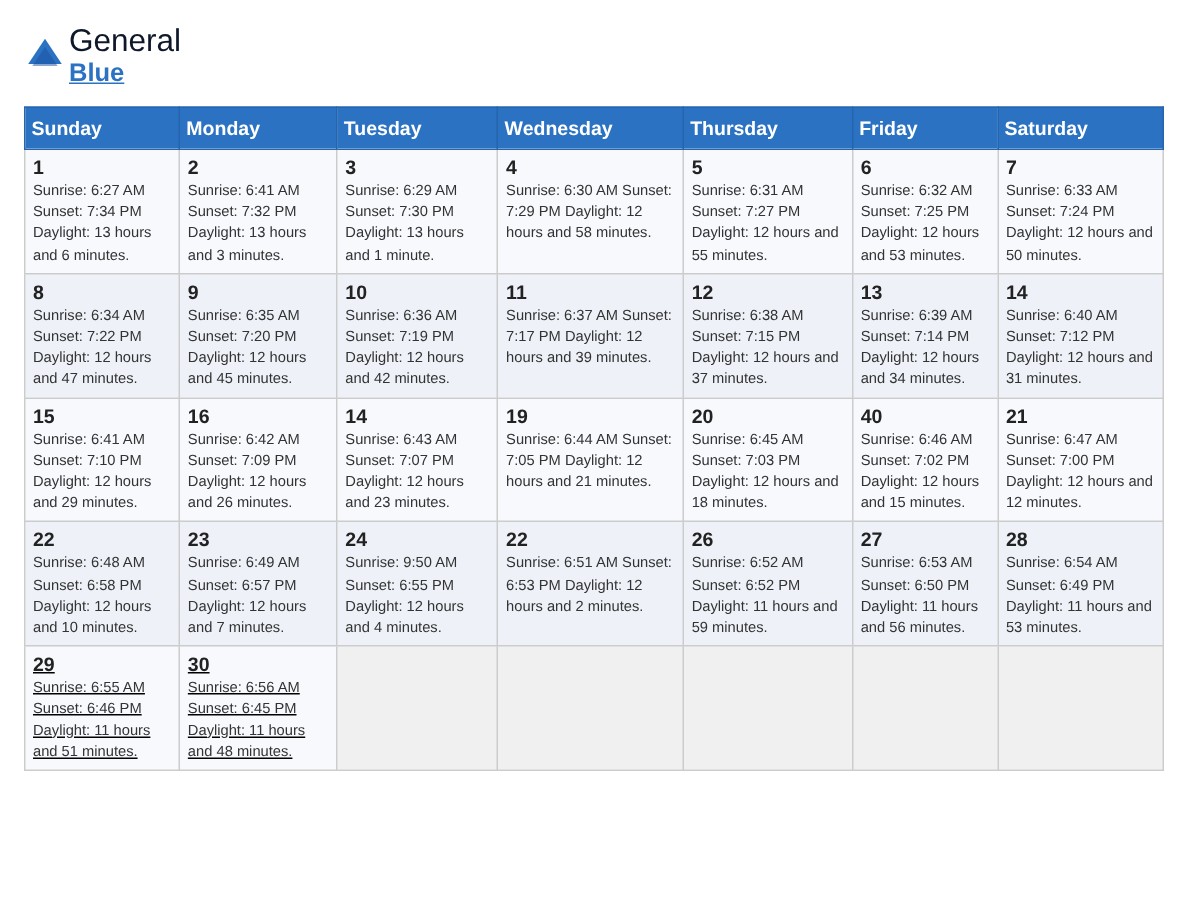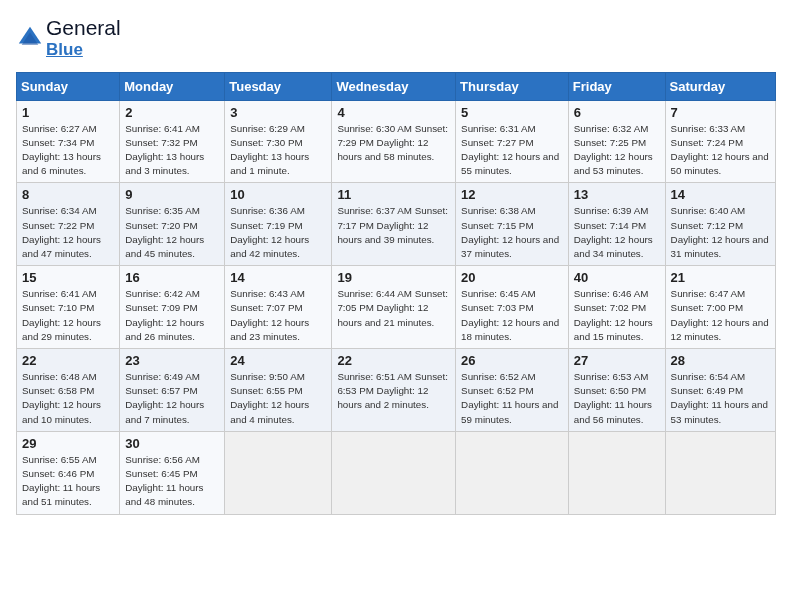--- a/index.html
+++ b/index.html
@@ -85,20 +85,21 @@
     .day-detail {
       color: #333;
       font-size: 9.8px;
       line-height: 1.45;
     }
     .empty-cell {
       background: #f0f0f0 !important;
     }
     .last-row td {
       height: 60px;
+      text-decoration: underline;
     }
   </style>
 </head>
 <body>
 
 <div class="header">
   <div class="logo">
     <svg class="logo-icon" viewBox="0 0 40 40">
       <polygon points="20,4 36,28 4,28" fill="#2b72c2"></polygon>
       <polygon points="20,12 32,30 8,30" fill="#1a50a0" opacity="0.5"></polygon>

